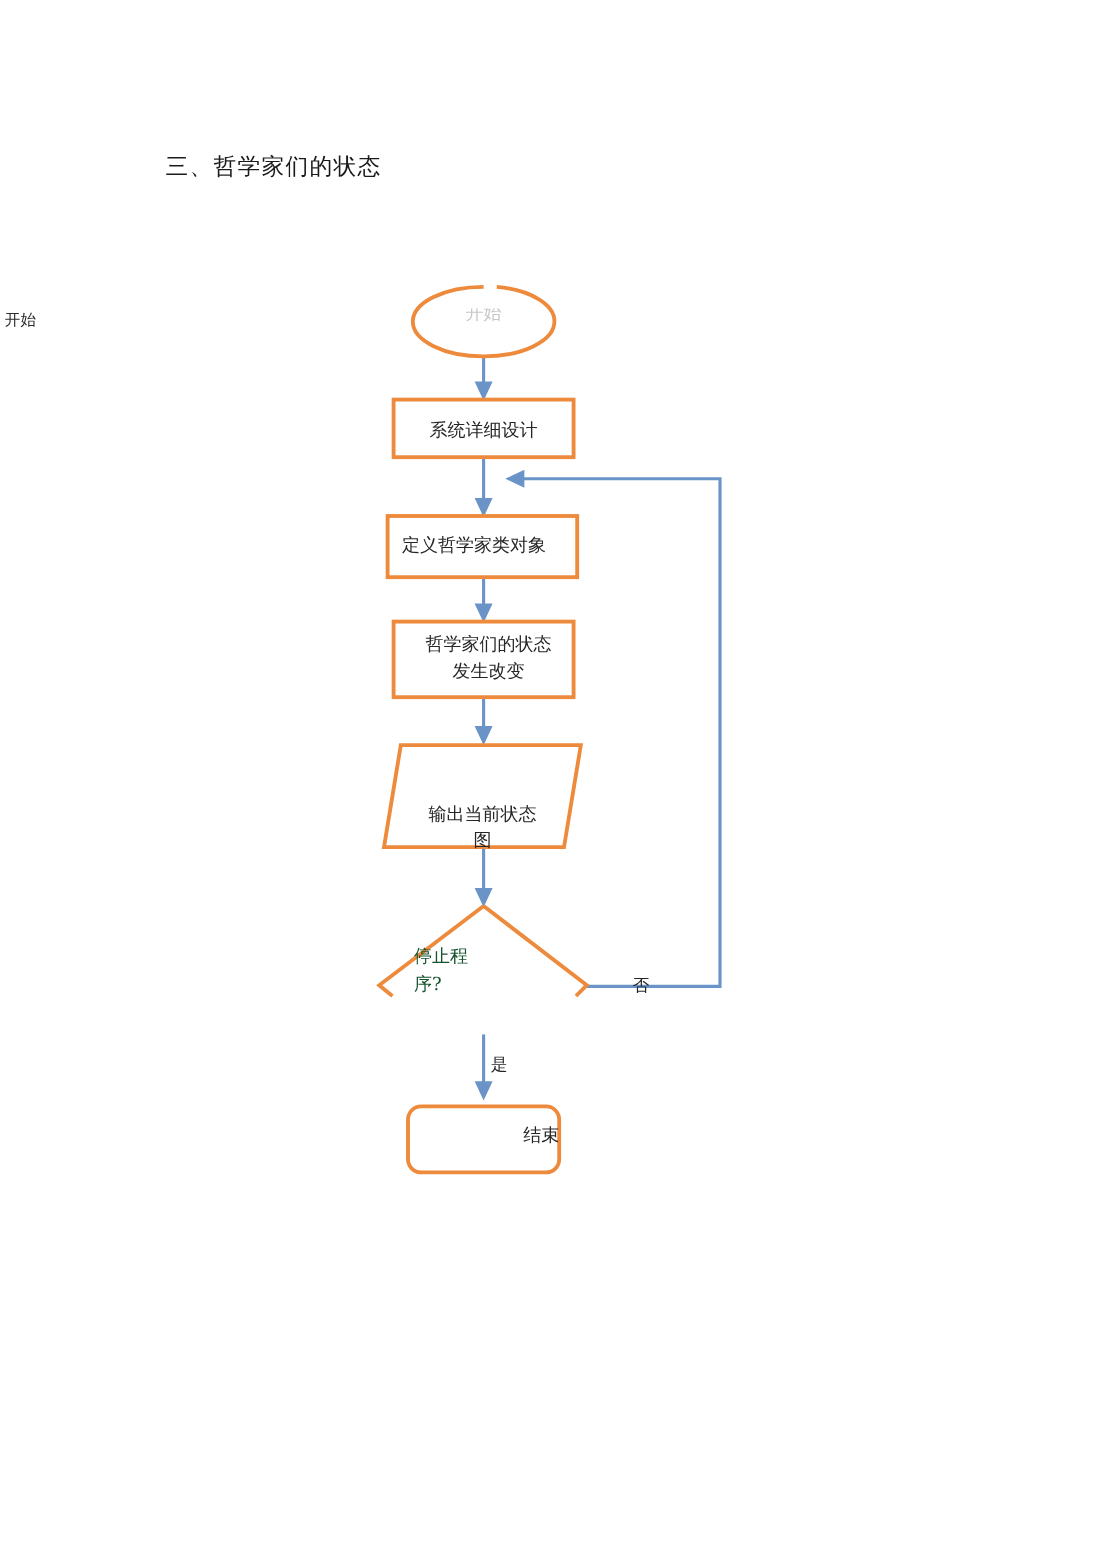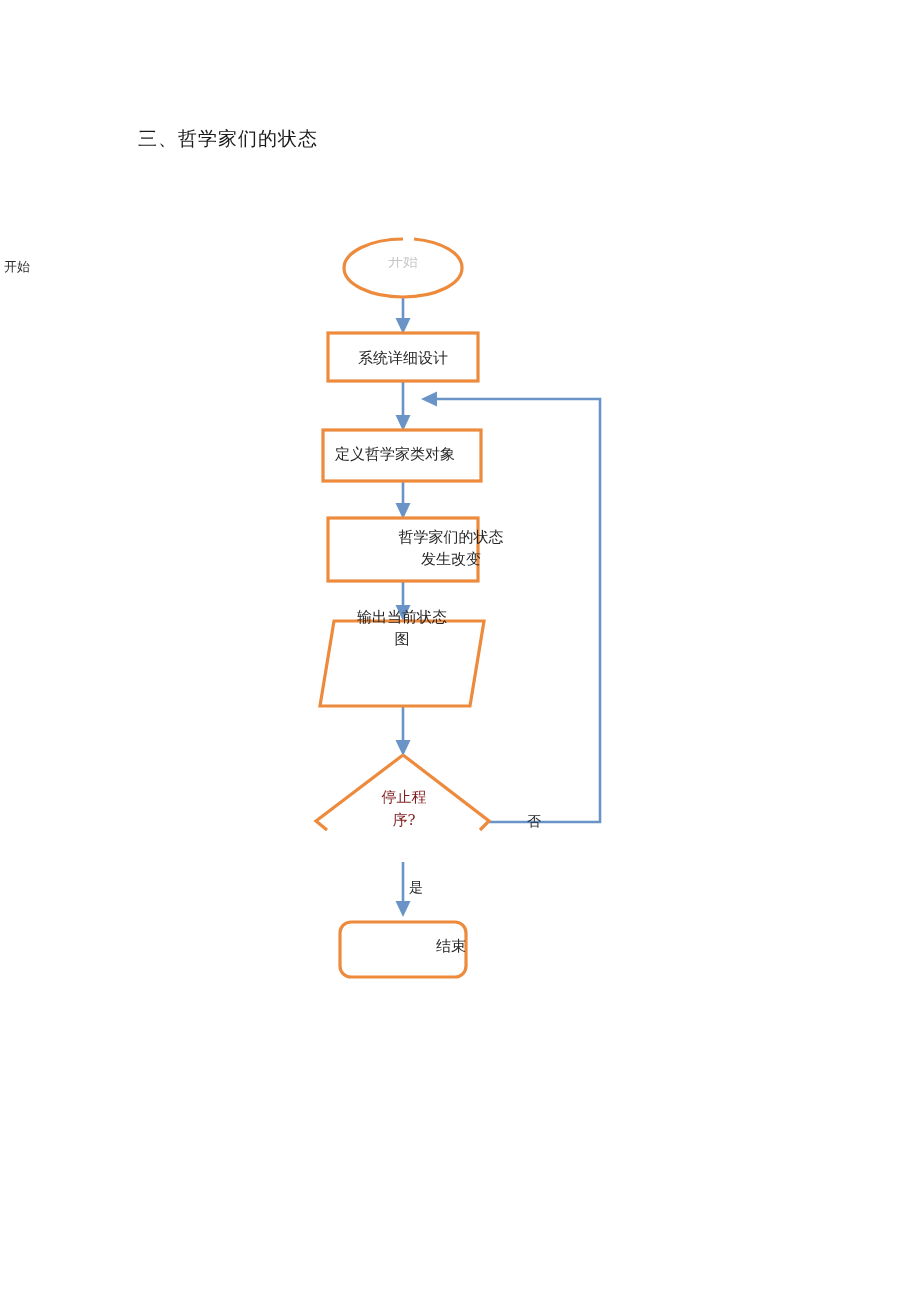--- a/index.html
+++ b/index.html
@@ -82,24 +82,24 @@
   #diamond-text-clip {
     position: absolute;
     left: 345px;
     top: 786px;
     width: 118px;
     height: 44px;
     overflow: hidden;
   }
   #diamond-text-clip .inner {
     width: 118px;
-    text-align: center;
+    text-align: left;
     font-family: "DejaVu Serif", "Liberation Serif", serif;
     font-size: 15px;
-    color: #7f1d1d;
+    color: #14532d;
     line-height: 1.5;
     white-space: pre-line;
   }
 </style>
 </head>
 <body>
 
 <div id="page">
 
   <div id="heading">三、哲学家们的状态</div>
@@ -155,24 +155,24 @@
   </svg>
 
   <div id="oval-text-clip">
     <div class="inner">开始</div>
   </div>
 
   <div class="node-text" style="left:328px; top:348px; width:150px;">系统详细设计</div>
 
   <div class="node-text" style="left:323px; top:444px; width:144px;">定义哲学家类对象</div>
 
-  <div class="node-text" style="left:328px; top:527px; width:158px;padding-left:44px;">哲学家们的状态
+  <div class="node-text" style="left:328px; top:527px; width:158px;">哲学家们的状态
 发生改变</div>
 
-  <div class="node-text" style="left:327px; top:607px; width:150px;">输出当前状态
+  <div class="node-text" style="left:327px; top:668px; width:150px;">输出当前状态
 图</div>
 
   <div id="diamond-text-clip">
     <div class="inner">停止程
 序?</div>
   </div>
 
   <div class="node-text" style="left:340px; top:936px; width:126px;text-align:right;">结束</div>
 
   <div class="edge-label" style="left:527px; top:813px;">否</div>

